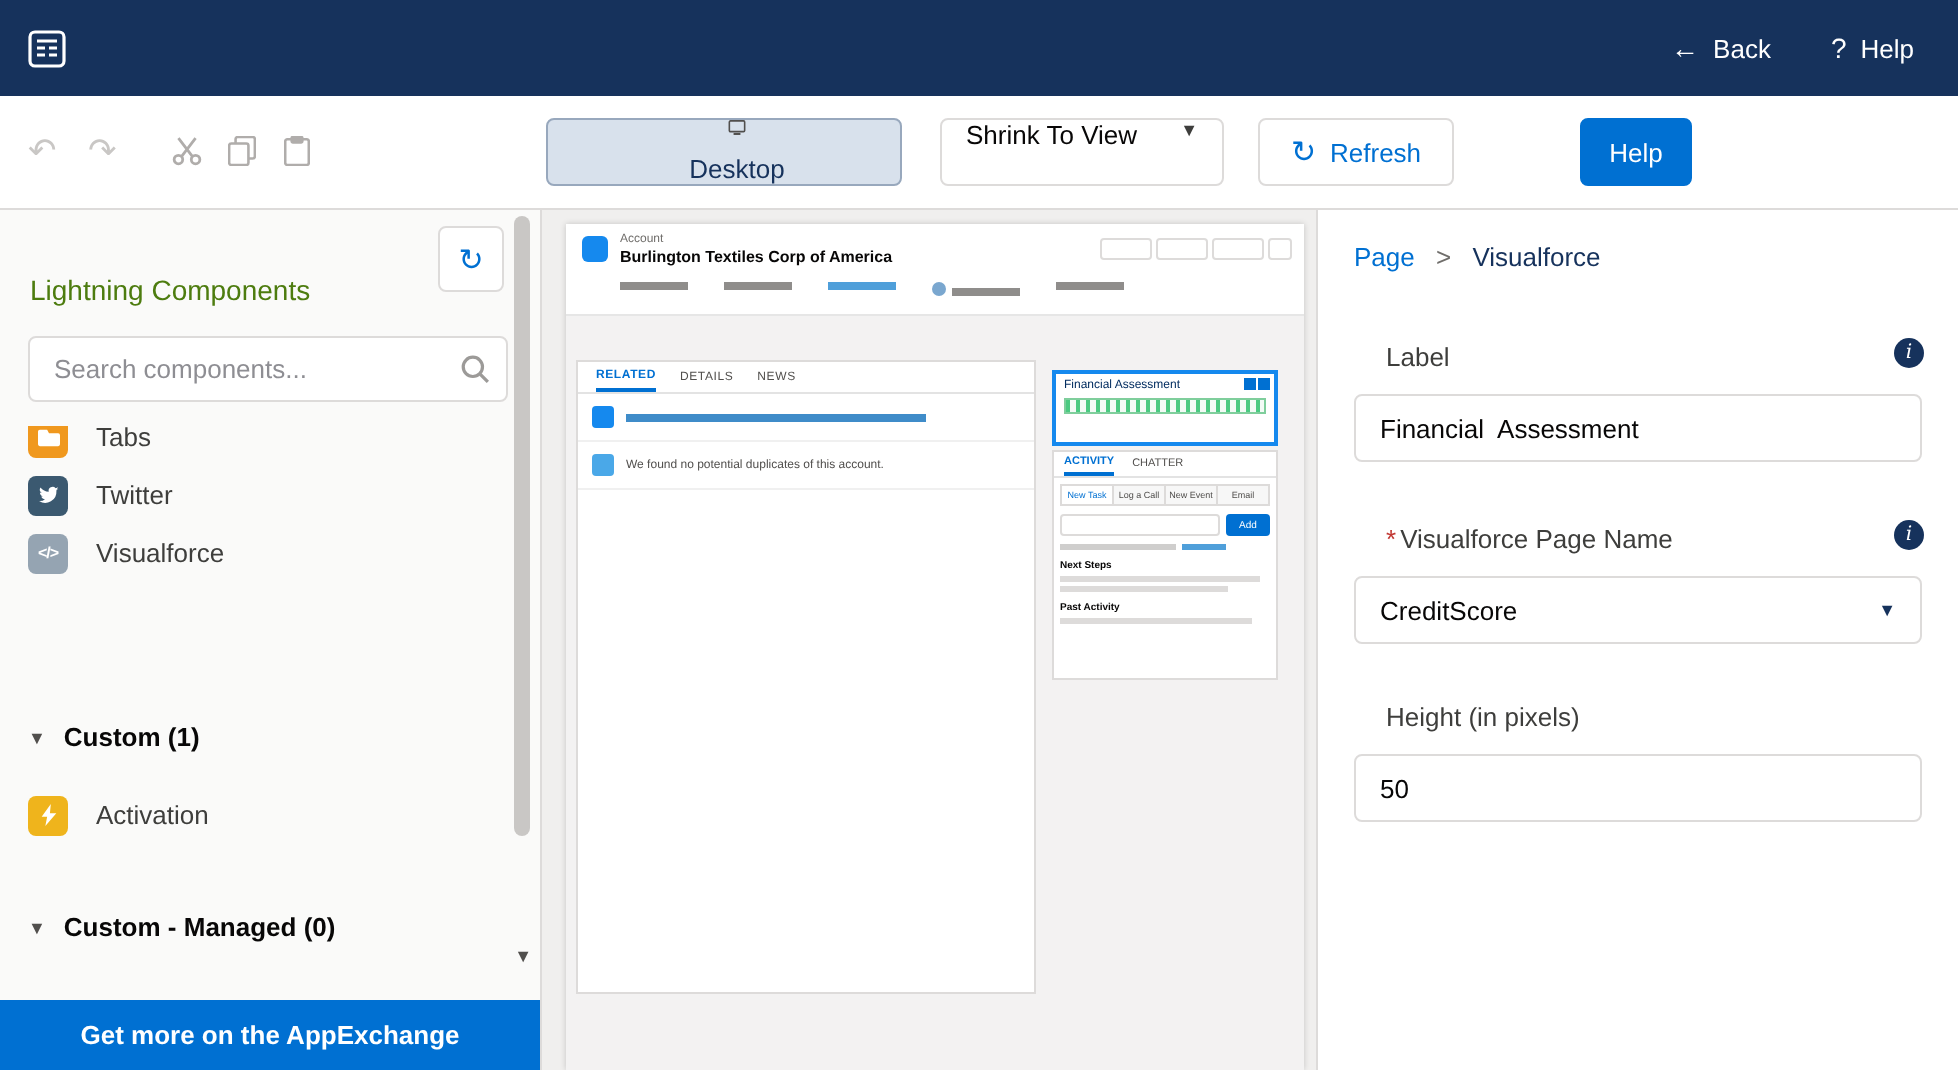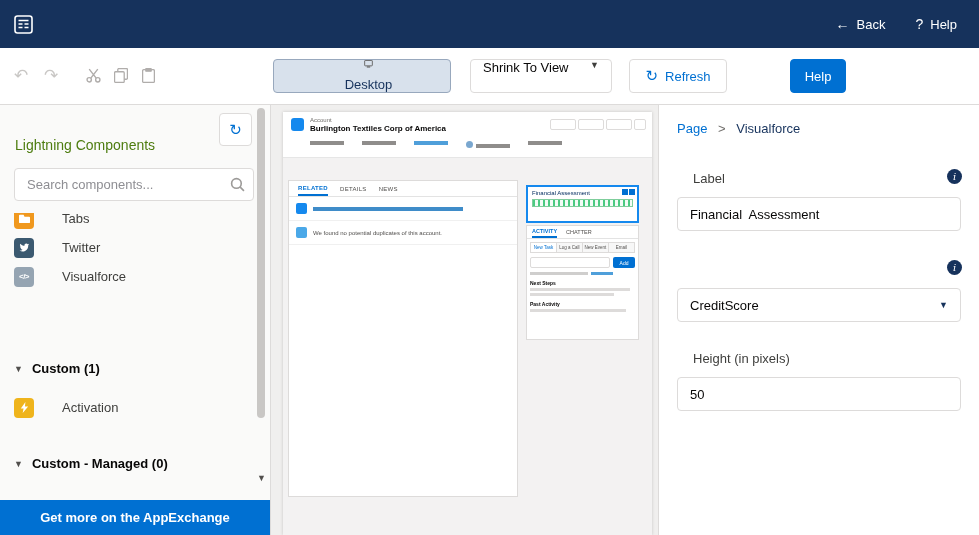--- a/index.html
+++ b/index.html
@@ -34,21 +34,21 @@
 
   
   .sidebar { position:absolute; top:105px; left:0; width:271px; height:430px; background:#fafaf9; border-right:1px solid #dddbda; }
   .sb-title { position:absolute; top:16px; left:15px; font-size:14px; color:#4d7c0f;margin-top:16px; }
   .sb-refresh { position:absolute; top:8px; right:18px; width:33px; height:33px; background:#fff; border:1px solid #dddbda; border-radius:4px; color:#0070d2; font-size:15px; display:flex; align-items:center; justify-content:center; cursor:pointer; }
   .sb-search-wrap { position:absolute; top:63px; left:14px; width:240px; height:33px; }
   .sb-search { width:100%; height:100%; border:1px solid #dddbda; border-radius:4px; padding:0 30px 0 12px; font-size:13px; color:#080707; background:#fff; outline:none; font-family:"Liberation Sans",sans-serif; }
   .sb-search::placeholder { color:#8e8e93; }
   .sb-search-ic { position:absolute; right:9px; top:9px; }
   .sb-list { position:absolute; top:108px; left:0; right:16px; height:127px; overflow:hidden; }
-  .sb-item { height:29px; display:flex; align-items:center; gap:28px; padding-left:14px; font-size:13px; color:#3e3e3c; cursor:grab; }
+  .sb-item { height:29px; display:flex; align-items:center; gap:14px; padding-left:14px; font-size:13px; color:#3e3e3c; cursor:grab; }
   .sb-item.clip { margin-top:-9px; }
   .cicon { width:20px; height:20px; border-radius:4px; flex:none; display:flex; align-items:center; justify-content:center; color:#fff; }
   .ic-tabs { background:#f0981e; }
   .ic-trend { background:#35a8e0; }
   .ic-twitter { background:#3b5970; }
   .ic-vf { background:#95a4b2; font-size:8px; font-weight:bold; letter-spacing:-.5px; }
   .ic-custom { background:#efb41c; }
   .sb-section { position:absolute; left:14px; display:flex; align-items:center; gap:9px; font-size:13px; font-weight:bold; color:#080707; cursor:pointer; }
   .sb-section .tri { font-size:9px; color:#514f4d; }
   .sec-custom { top:256px; }
@@ -335,20 +335,23 @@
     <div class="crumb">
       <span class="parent">Page</span>
       <span class="sep">&gt;</span>
       <span class="cur">Visualforce</span>
     </div>
 
     <div class="fld-label" style="top:66px">Label</div>
     <div class="info" style="top:64px">i</div>
     <input class="p-input" style="top: 92px;" type="text" value="Financial  Assessment">
 
+    <div class="fld-label" style="top:157px">
+      <span class="req">*</span><span>Visualforce Page Name</span>
+    </div>
     <div class="info" style="top:155px">i</div>
     <div class="p-select" style="top:183px">
       <span>CreditScore</span>
       <span class="chev">▼</span>
     </div>
 
     <div class="fld-label" style="top:246px">Height (in pixels)</div>
     <input class="p-input" style="top: 272px;" type="text" value="50">
   </section>
 

